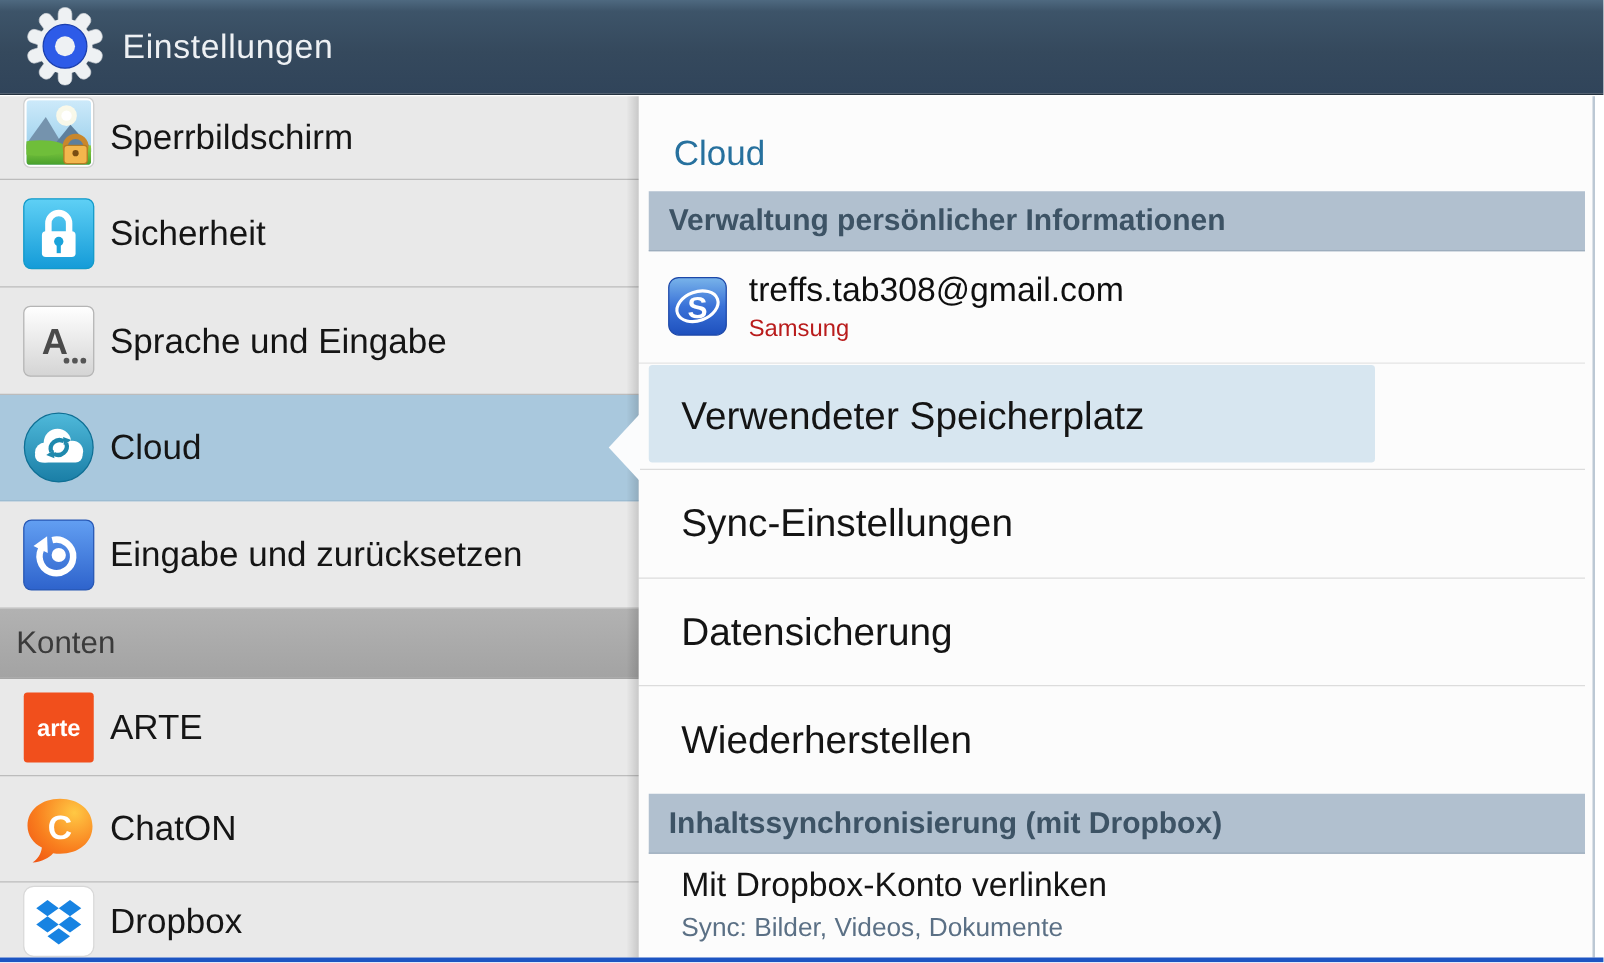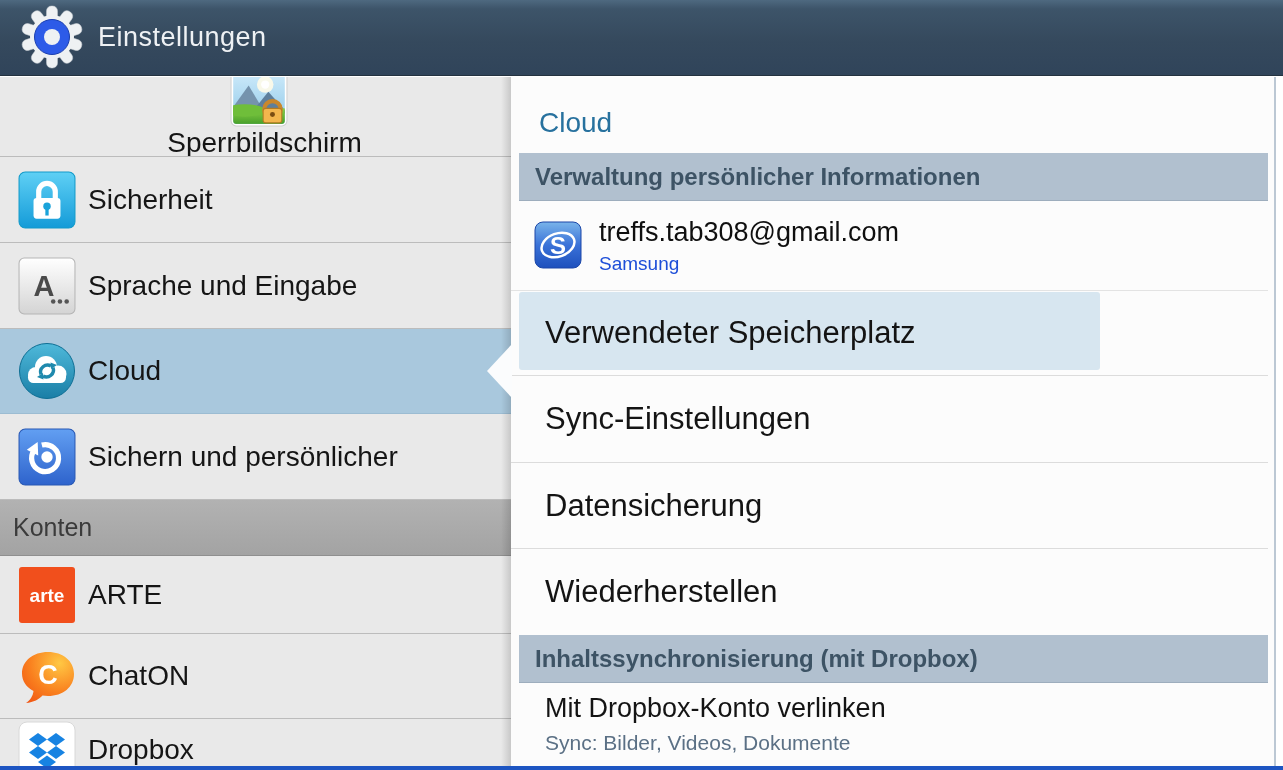--- a/index.html
+++ b/index.html
@@ -15,21 +15,21 @@
     font-size:27px; color:#eef1f4; letter-spacing:0.5px; }
 
   
   .sidebar { position:absolute; left:0; top:77px; width:511px; height:689px; background:#e9e9e9; }
   .shade { position:absolute; right:0; top:0; bottom:0; width:10px; pointer-events:none; z-index:5;
     background:linear-gradient(90deg, rgba(0,0,0,0), rgba(0,0,0,0.14)); }
   .srow { position:relative; display:flex; align-items:center; padding-left:18px;
     border-bottom:1px solid #bcbcbc; }
   .srow .sicon { width:58px; height:58px; flex:0 0 58px; margin-right:12px; }
   .srow .slabel { font-size:28px; color:#151515; }
-  .srow.h65 { height:80px; overflow:hidden;flex-direction:column; }
+  .srow.h65 { height:67px; overflow:hidden; }
   .srow.h65 .sicon { margin-top:-8px; }
   .srow.h86 { height:86px; }
   .srow.h85 { height:85px; }
   .srow.h78 { height:78px; }
   .srow.h62 { height:62px; border-bottom:none; }
   .srow.selected { background:#a9c8dd; border-bottom:1px solid #9cbcd2; }
   .sel-arrow { position:absolute; right:-1px; top:50%; transform:translateY(-50%);
     width:0; height:0; border-top:27px solid transparent; border-bottom:27px solid transparent;
     border-right:25px solid #fbfcfd; z-index:6; }
   .ssection { height:56px; line-height:55px; padding-left:13px; font-size:25px; font-weight:normal;
@@ -39,21 +39,21 @@
   .panel { position:absolute; left:511px; top:77px; width:765px; height:689px; background:#fcfcfc; }
   .p-title { position:absolute; top:30px; left:28px; font-size:28px; color:#27719e; }
   .p-header { position:absolute; left:8px; right:8px; height:48px; line-height:47px;
     padding-left:16px; background:#b1c0cf; border-bottom:1px solid #9dadbd;
     font-size:24px; font-weight:bold; color:#3d5365; }
   .ph1 { top:76px; } .ph2 { top:558px; }
   .p-account { position:absolute; top:124px; left:0; right:8px; height:90px;
     border-bottom:1px solid #e3e3e3; }
   .p-account .aicon { position:absolute; left:23px; top:20px; width:48px; height:48px; }
   .p-account .email { position:absolute; left:88px; top:16px; font-size:27px; color:#0f0f0f; }
-  .p-account .provider { position:absolute; left:88px; top:52px; font-size:19px; color:#1d4ed8; }
+  .p-account .provider { position:absolute; left:88px; top:52px; font-size:19px; color:#b91c1c; }
   .p-row { position:absolute; left:0; right:8px; display:flex; align-items:center;
     padding-left:34px; border-bottom:1px solid #dcdcdc; }
   .p-row .plabel { font-size:31px; color:#141414; z-index:2; }
   .pr1 { top:214px; height:85px; }
   .pr2 { top:299px; height:87px; }
   .pr3 { top:386px; height:86px; }
   .pr4 { top:472px; height:86px; border-bottom:none; }
   .hl-box { position:absolute; left:8px; top:1px; width:581px; height:78px;
     background:#d7e6f0; border-radius:3px; z-index:1; }
   .p-link { position:absolute; top:606px; left:0; right:8px; height:83px; padding:10px 0 0 34px; }
@@ -185,21 +185,21 @@
           <linearGradient id="bk" x1="0" y1="0" x2="0" y2="1">
             <stop offset="0" stop-color="#629ff2"></stop>
               <stop offset="1" stop-color="#2e63cc"></stop>
           </linearGradient>
         </defs>
         <rect x="1" y="1" width="54" height="54" rx="6" fill="url(#bk)" stroke="#2858b4"></rect>
         <circle cx="28" cy="28" r="5.5" fill="#fff"></circle>
         <path d="M16 21 A 13 13 0 1 0 23 16.5" fill="none" stroke="#fff" stroke-width="5"></path>
         <polygon points="8.5,21 19,13.5 19.5,26.5" fill="#fff"></polygon>
       </svg>
-      <span class="slabel">Sichern und persönlicher</span>
+      <span class="slabel">Eingabe und zurücksetzen</span>
     </div>
 
     <div class="ssection">Konten</div>
 
     <div class="srow h78">
       <svg class="sicon" viewBox="0 0 58 58">
         <rect x="1" y="1" width="56" height="56" rx="3" fill="#f14f1c"></rect>
         <text x="29" y="36" text-anchor="middle" font-size="19" font-weight="bold" fill="#fff">arte</text>
       </svg>
       <span class="slabel">ARTE</span>

